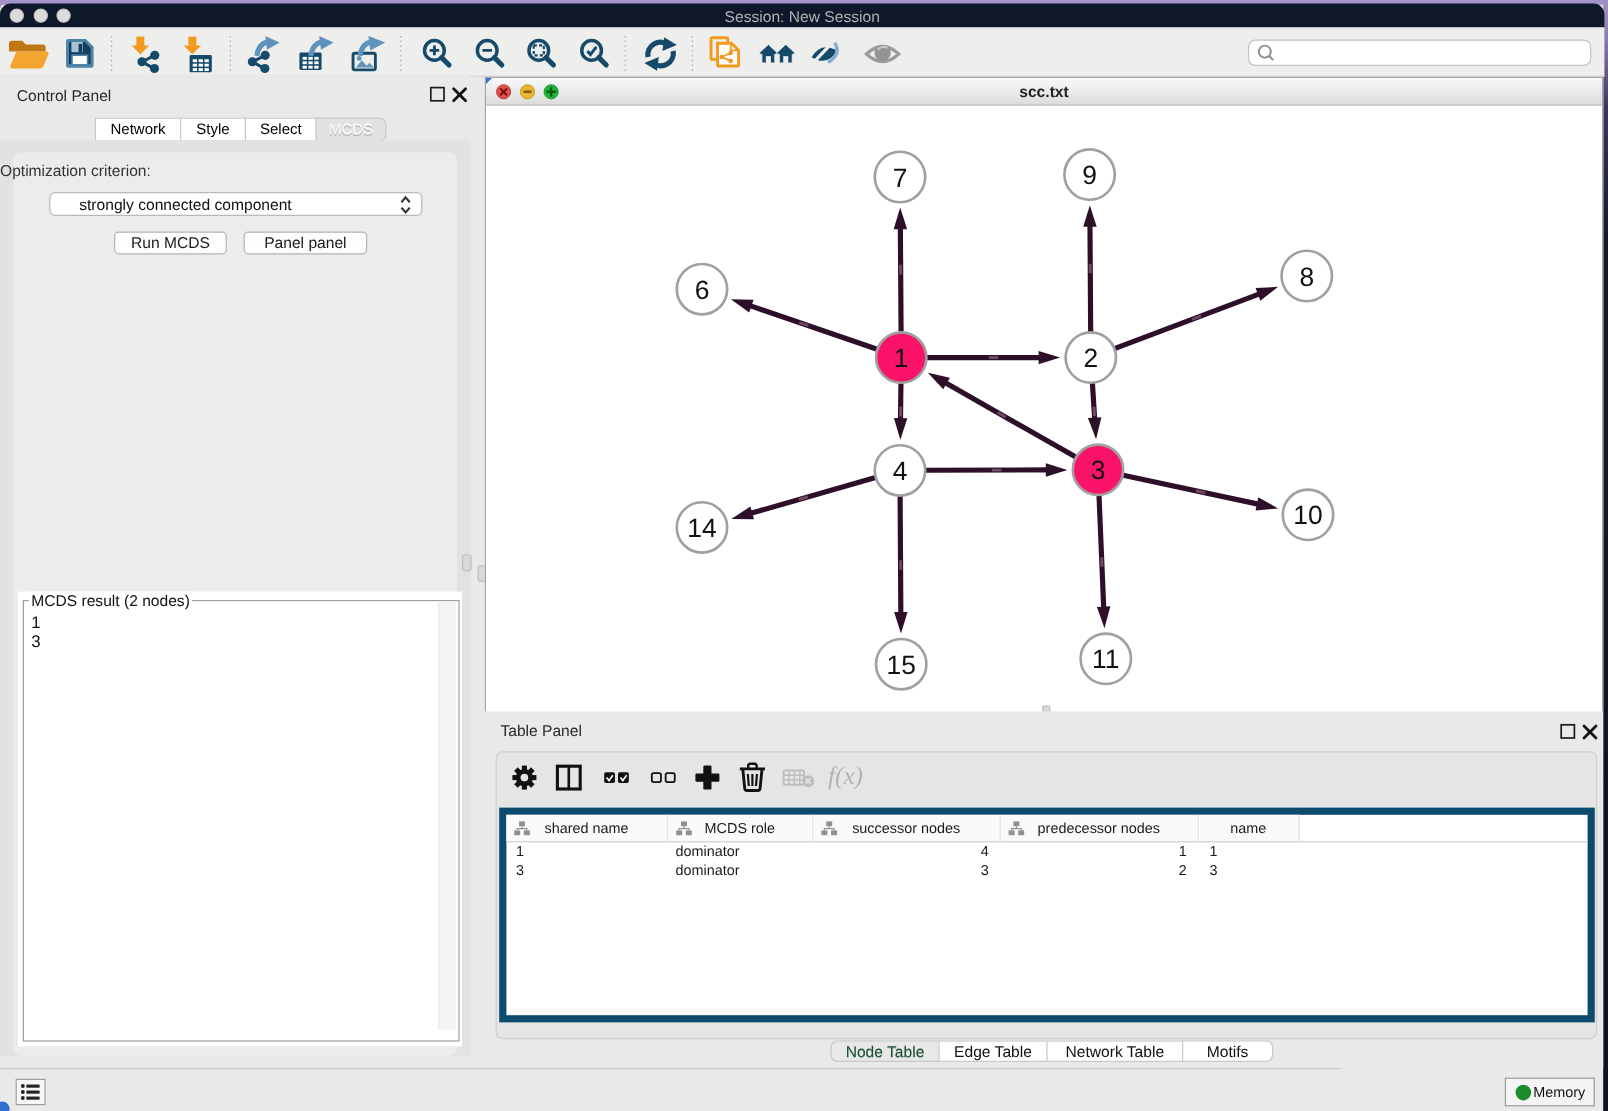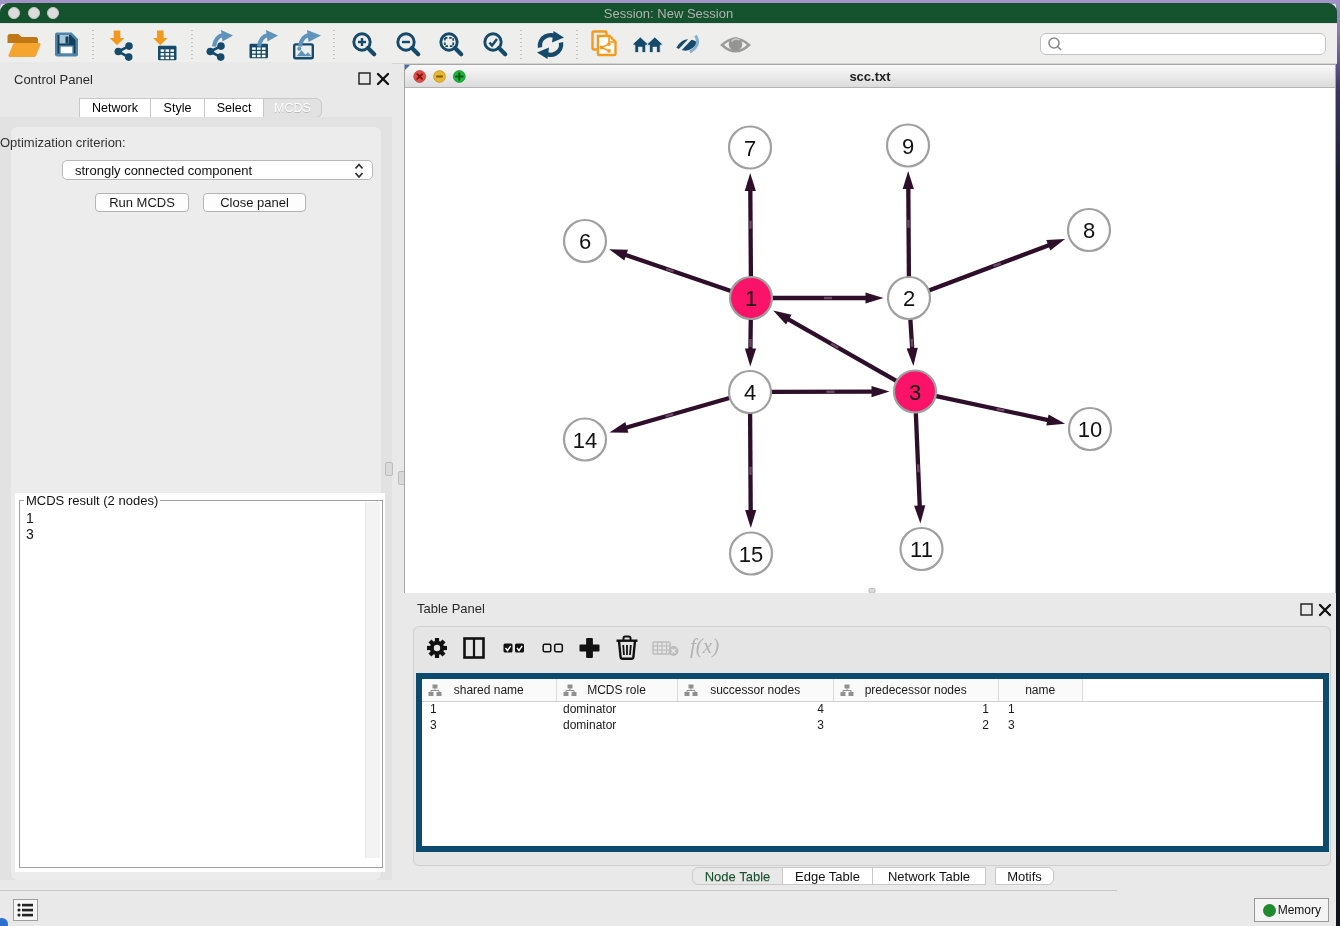--- a/index.html
+++ b/index.html
@@ -4,42 +4,42 @@
 <style>
   html,body{margin:0;padding:0;}
   body{width:1340px;height:926px;position:relative;overflow:hidden;
        font-family:"Liberation Sans",sans-serif;background:#a393c6;}
   #appwin{position:absolute;left:0;top:0;width:1337px;height:926px;background:#e9e9e9;
           border-radius:9px 9px 0 0;}
   #deskright{position:absolute;right:0;top:0;width:4px;height:926px;
      background:linear-gradient(#a091c4 0px,#8d7db4 30px,#3d3660 90px,#141827 200px,#0e1322 926px);}
   #desktop-strip{position:absolute;left:0;top:0;width:1340px;height:4px;
      background:#a393c6;}
-  #titlebar{position:absolute;left:0;top:3px;width:1337px;height:20px;background:#14532d;
+  #titlebar{position:absolute;left:0;top:3px;width:1337px;height:20px;background:#0f172a;
             border-radius:9px 9px 0 0;}
   .tl{position:absolute;top:4px;width:12px;height:12px;border-radius:50%;
       background:#dcdcdc;border:1px solid #c6c6c6;box-sizing:border-box;}
   #wtitle{position:absolute;top:3px;left:0;width:1337px;text-align:center;
           font-size:13px;color:#b1b1b1;}
   #toolbar{position:absolute;left:0;top:23px;width:1337px;height:39px;background:#eeeeed;
            border-bottom:1px solid #d3d3d3;border-top:1px solid #e2e1e1;}
   #search{position:absolute;left:1040px;top:9px;width:286px;height:22px;background:#fff;
           border:1px solid #c3c3c3;border-radius:6px;box-sizing:border-box;}
   
   #cp{position:absolute;left:0;top:62px;width:392px;height:828px;background:#e9e9e9;}
   #cp-band{position:absolute;left:0;top:55px;width:392px;height:763px;background:#e3e2e2;}
   #cp-title{position:absolute;left:14px;top:10px;font-size:13px;color:#2a2a2a;}
   .tab{position:absolute;top:0;height:20px;line-height:19px;text-align:center;background:#fff;
        border:1px solid #c8c8c8;box-sizing:border-box;font-size:12.5px;}
   #cp-inner{position:absolute;left:11px;top:65px;width:370px;height:753px;background:#ececec;
             border-radius:7px;}
   #opt-label{position:absolute;left:0;top:73px;width:100%;text-align:left;font-size:13px;color:#333;}
-  #dropdown{position:absolute;left:62px;top:98px;width:311px;height:20px;background:#fff;
+  #dropdown{position:absolute;left:41px;top:98px;width:311px;height:20px;background:#fff;
             border:1px solid #b9b9b9;border-radius:5px;font-size:13px;color:#111;
-            line-height:19px;padding-left:12px;box-sizing:border-box;}
+            line-height:19px;padding-left:24px;box-sizing:border-box;}
   .btn{position:absolute;top:131px;height:19px;background:#fdfdfd;border:1px solid #b4b4b4;
        border-radius:4px;font-size:13px;color:#1a1a1a;text-align:center;line-height:18px;box-sizing:border-box;}
   #mcds-white{position:absolute;left:15px;top:431px;width:370px;height:379px;background:#fff;}
   #mcds-group{position:absolute;left:4px;top:7px;width:362px;height:366px;
               border:1px solid #9f9f9f;}
   #mcds-label{position:absolute;left:4px;top:-8px;background:#fff;padding:0 2px;
               font-size:13px;color:#111;}
   #mcds-sb{position:absolute;right:2px;top:1px;width:14px;height:356px;background:#f3f3f3;border-left:1px solid #e9e9e9;}
   
   #nw{position:absolute;left:404px;top:64px;width:932px;height:529px;background:#fff;
@@ -246,21 +246,21 @@
   <div class="tab" style="left:204px;top:36px;width:60px;">Select</div>
   <div class="tab" style="left:263px;top:36px;width:59px;background:#e3e2e2;color:#fdfdfd;border-radius:0 6px 6px 0;text-shadow:0 1px 0 #bbb;">MCDS</div>
   <div id="cp-band"></div>
     <div id="cp-inner"></div>
   <div id="opt-label">Optimization criterion:</div>
   <div id="dropdown">strongly connected component<svg width="16" height="18" style="position:absolute;right:5px;top:1px;">
         <path d="M4.5,6.5 l3.5,-4 l3.5,4" fill="none" stroke="#333" stroke-width="1.8"></path>
         <path d="M4.5,11 l3.5,4 l3.5,-4" fill="none" stroke="#333" stroke-width="1.8"></path>
       </svg></div>
   <div class="btn" style="left:95px;width:94px;">Run MCDS</div>
-  <div class="btn" style="left:203px;width:103px;">Close panel</div>
+  <div class="btn" style="left:203px;width:103px;">Panel panel</div>
   <div id="mcds-white">
     <div id="mcds-group">
       <div id="mcds-label">MCDS result (2 nodes)</div>
       <div style="position:absolute;left:6px;top:9px;font-size:14px;color:#111;line-height:16.2px;">1<br>3</div>
       <div id="mcds-sb"></div>
     </div>
   </div>
 </div>
 <div style="position:absolute;left:385px;top:462px;width:6px;height:12px;background:#d9d9d9;border:1px solid #bdbdbd;border-radius:2px;"></div>
 <div style="position:absolute;left:398px;top:471px;width:6px;height:12px;background:#d9d9d9;border:1px solid #bdbdbd;border-radius:2px;"></div>
@@ -461,21 +461,21 @@
       <div class="cell" style="left:8px;top:38px;">3</div>
       <div class="cell" style="left:141px;top:38px;">dominator</div>
       <div class="cell" style="left:302px;top:38px;width:100px;text-align:right;">3</div>
       <div class="cell" style="left:467px;top:38px;width:100px;text-align:right;">2</div>
       <div class="cell" style="left:586px;top:38px;">3</div>
   </div>
   <div id="btabs">
     <div class="btab" style="left:288px;width:91px;background:#e9e8e8;color:#14532d;border-radius:6px 0 0 6px;text-shadow:0 1px 0 #bbb;">Node Table</div>
     <div class="btab" style="left:378px;width:91px;">Edge Table</div>
     <div class="btab" style="left:468px;width:114px;">Network Table</div>
-    <div class="btab" style="left:581px;width:59px;border-radius:0 6px 6px 0;margin-left:10px;">Motifs</div>
+    <div class="btab" style="left:581px;width:76px;border-radius:0 6px 6px 0;">Motifs</div>
   </div>
 </div>
 <div id="status">
   <div id="stat-btn">
       <svg width="23" height="20" style="position:absolute;left:0px;top:0px;">
         <g fill="#222">
           <circle cx="5" cy="5" r="1.6"></circle>
           <circle cx="5" cy="10" r="1.6"></circle>
           <circle cx="5" cy="15" r="1.6"></circle>
           <rect x="8" y="3.8" width="11" height="2.6"></rect>

